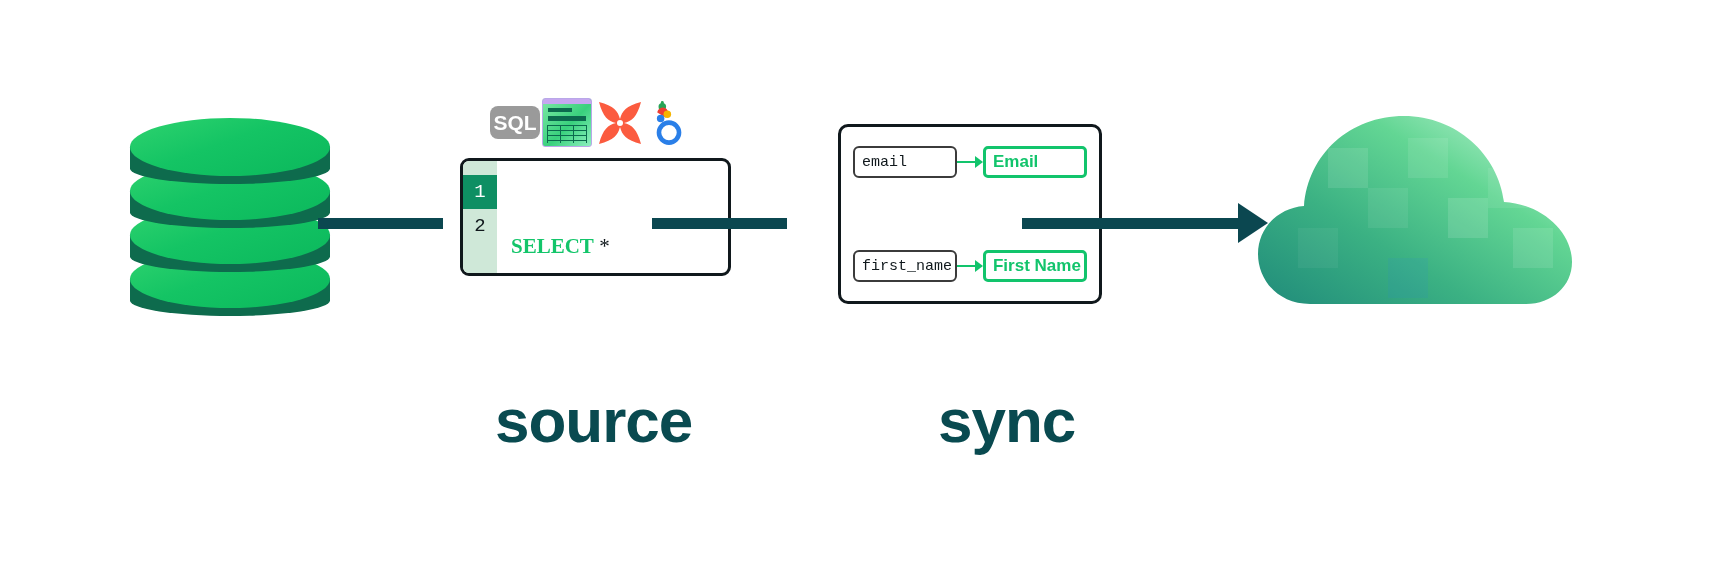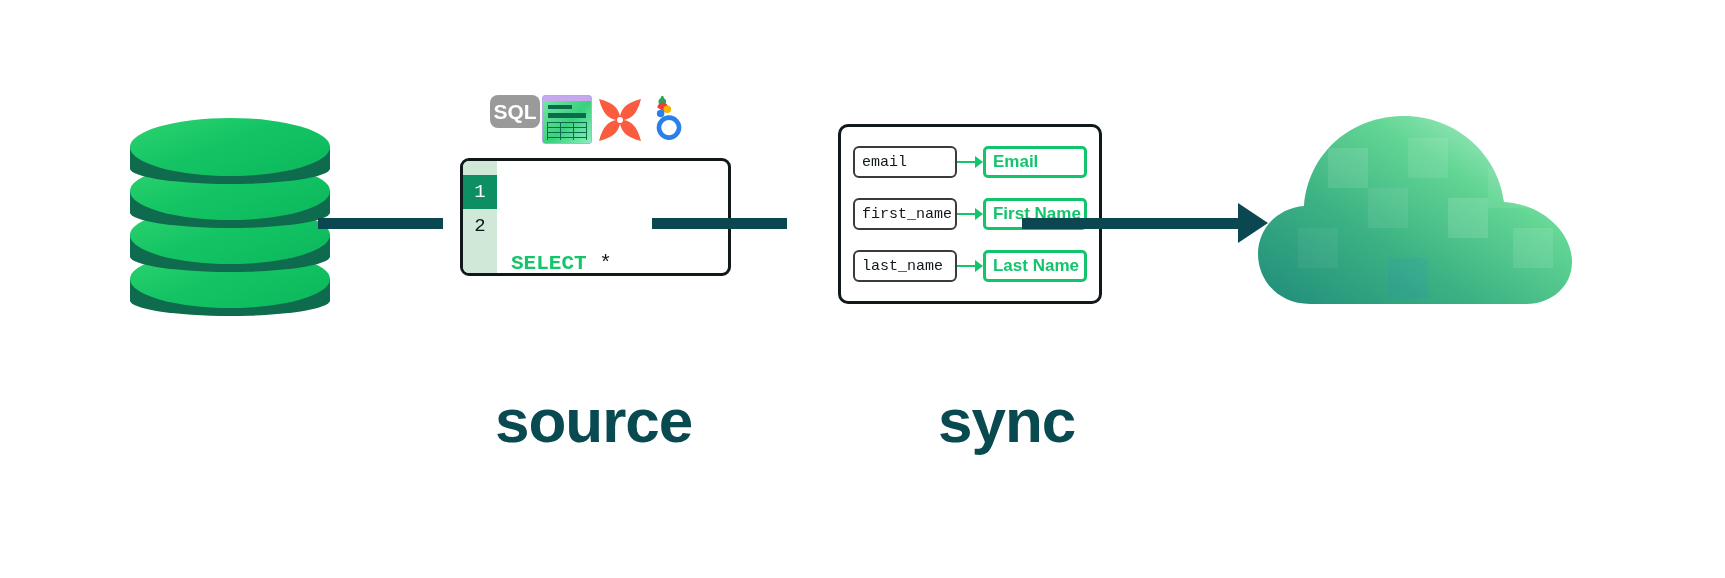--- a/index.html
+++ b/index.html
@@ -68,20 +68,21 @@
   }
   #arrow-dest { left: 1238px; }
 
   
   #model-icons {
     left: 490px;
     top: 95px;
     width: 225px;
     height: 55px;
     display: flex;
+    align-items: center;
     gap: 2px;
   }
   #icon-sql {
     width: 50px; height: 33px;
     background: #9a9a9a;
     border-radius: 8px;
     color: #ffffff;
     font-size: 21px;
     font-weight: bold;
     font-family: "Liberation Sans", sans-serif;
@@ -141,22 +142,22 @@
     line-height: 34px;
     text-align: center;
   }
   .gutter-num.active {
     background: #0e8f63;
     color: #ffffff;
     font-weight: normal;
   }
   #sql-code {
     flex: 1;
-    padding: 18px 0 0 14px;
-    font-family: Liberation Mono, monospace;
+    padding: 0 0 0 14px;
+    font-family: Liberation Serif, serif;
     font-size: 21px;
     line-height: 34px;
     color: #10181c;
     white-space: pre;
     box-sizing: border-box;
   }
   .kw { color: #13c56a; font-weight: bold; }
 
   
   #sync-card {
@@ -331,28 +332,20 @@
 
     <div class="map-row">
       <div class="src-field">first_name</div>
       <div class="map-arrow">
         <div class="shaft"></div>
         <div class="head"></div>
       </div>
       <div class="dst-field">First Name</div>
     </div>
 
-    <div class="map-row">
-      <div class="src-field">last_name</div>
-      <div class="map-arrow">
-        <div class="shaft"></div>
-        <div class="head"></div>
-      </div>
-      <div class="dst-field">Last Name</div>
-    </div>
   </div>
 
   <div class="abs conn-line" id="conn-sync-dest"></div>
   <div class="abs arrow-head" id="arrow-dest"></div>
 
   <svg class="abs" id="dest-cloud" viewBox="0 0 320 200">
     <defs>
       <linearGradient id="cloudGrad" x1="0" y1="1" x2="1" y2="0">
         <stop offset="0%" stop-color="#1f8a7a"></stop>
         <stop offset="35%" stop-color="#3bb183"></stop>

